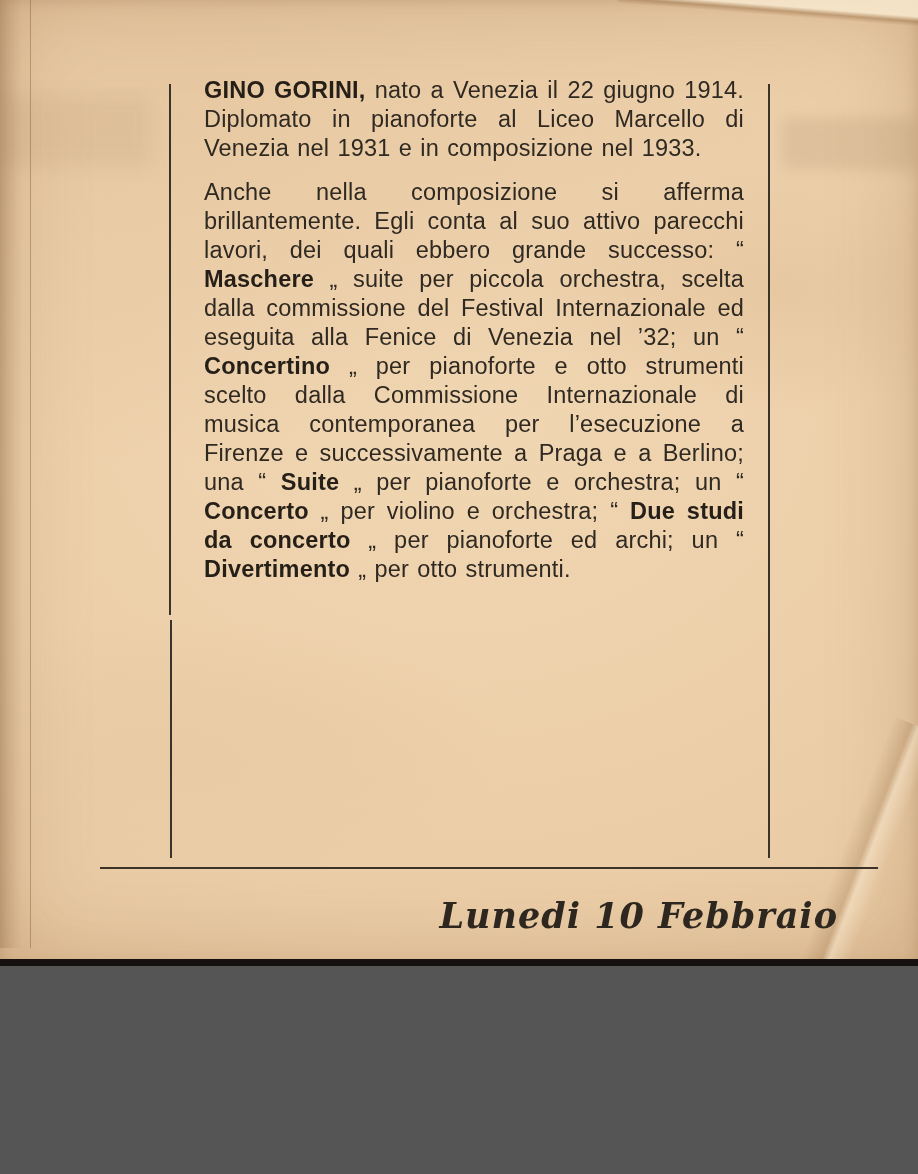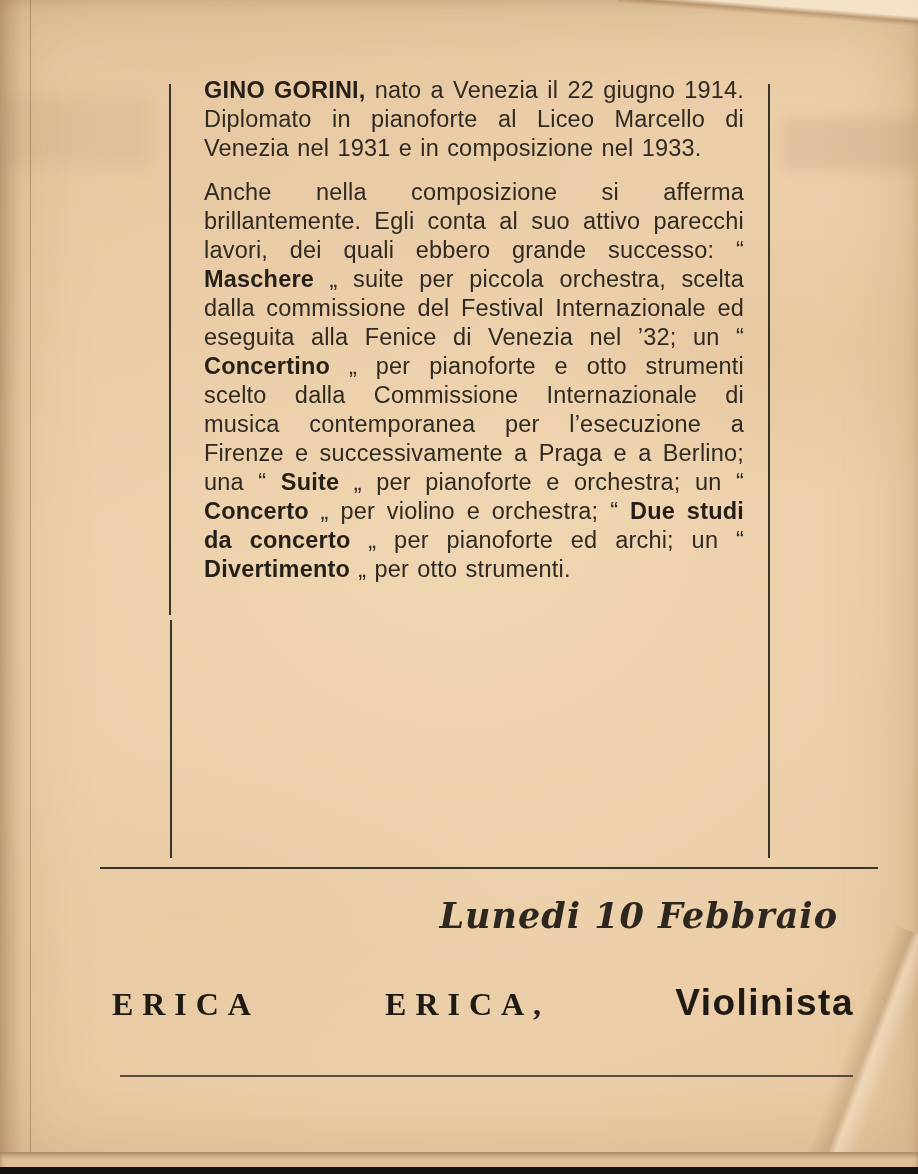--- a/index.html
+++ b/index.html
@@ -1,17 +1,17 @@
 <!DOCTYPE html>
 <html><head>
 <meta charset="utf-8">
 <style>
   html,body{margin:0;padding:0;background:#555;}
   .page{
-    position:relative;width:918px;height:1174px;overflow:hidden;
+    position:relative;width:918px;height:966px;overflow:hidden;
     font-family:"Liberation Sans", sans-serif;
     background:
       radial-gradient(ellipse 130% 60% at 18% 12%, rgba(221,186,146,.35) 0%, rgba(221,186,146,0) 60%),
       radial-gradient(ellipse 40% 18% at 85% 30%, rgba(214,177,134,.30) 0%, rgba(214,177,134,0) 70%),
       radial-gradient(ellipse 50% 20% at 20% 78%, rgba(222,188,148,.25) 0%, rgba(222,188,148,0) 70%),
       radial-gradient(ellipse 120% 90% at 50% 42%, #f0d6b2 0%, #ebceA8 55%, #dfbc93 100%);
     box-shadow: inset 0 0 90px rgba(140,95,55,.28), inset 0 0 14px rgba(120,80,45,.22);
   }
   
   .edge-left{position:absolute;left:0;top:0;bottom:18px;width:30px;

